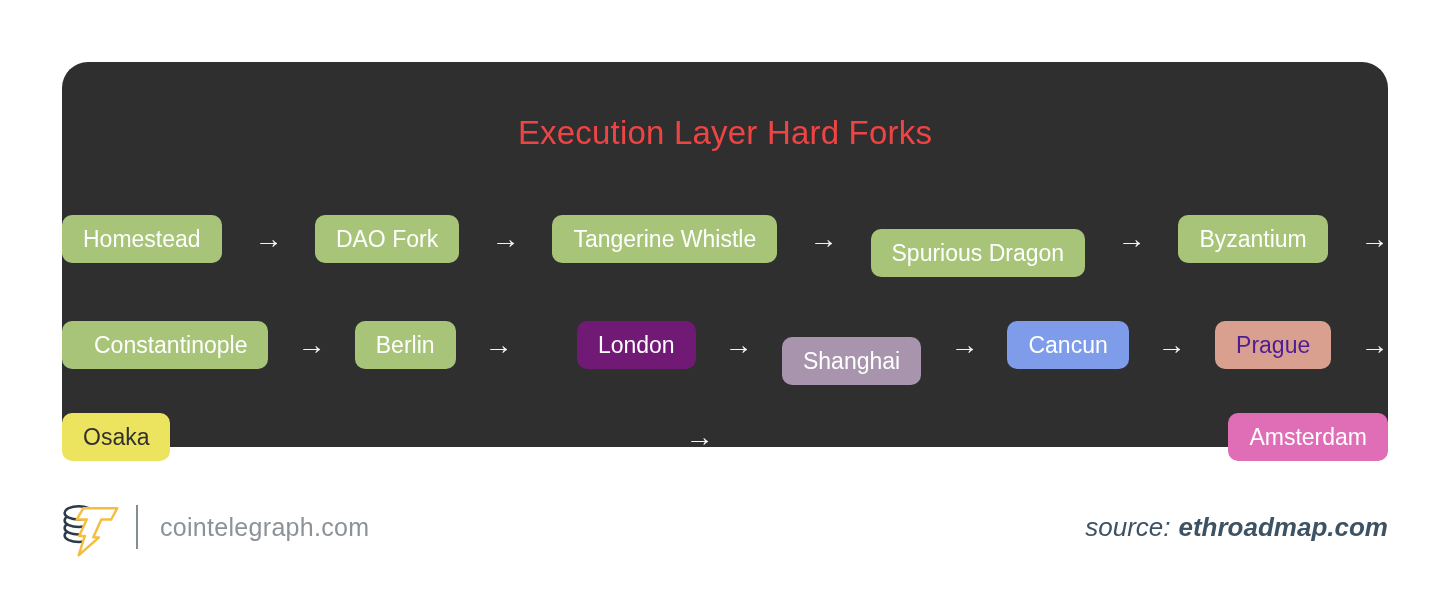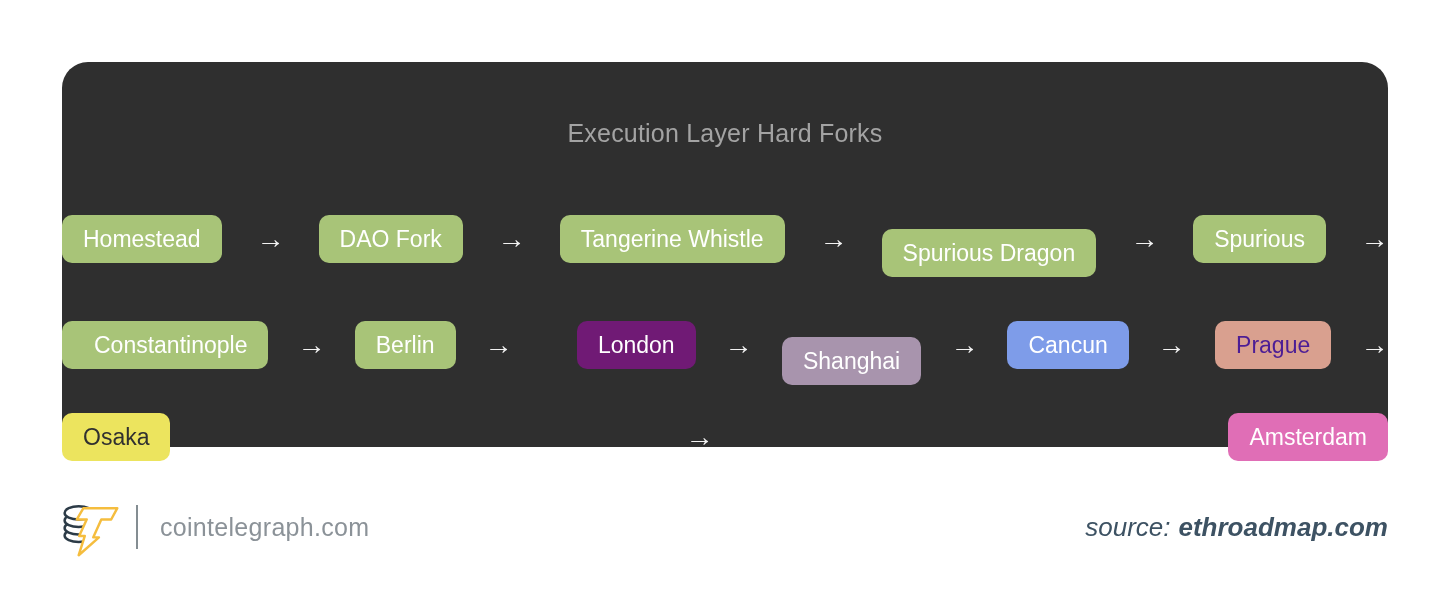--- a/index.html
+++ b/index.html
@@ -15,22 +15,22 @@
     left: 62px; top: 62px;
     width: 1326px; height: 385px;
     background: #2f2f2f;
     border-radius: 26px;
     display: flex;
     flex-direction: column;
     align-items: center;
     padding-top: 50px;
   }
   .panel-title {
-    color: #a3a3a3;
-    font-size: 25px;
+    color: #ef4444;
+    font-size: 33px;
     font-weight: 400;
     line-height: 42px;
     letter-spacing: 0.2px;
   }
   .fork-rows {
     margin-top: 47px;
     display: flex;
     flex-direction: column;
     row-gap: 28px;
     align-items: center;
@@ -98,21 +98,21 @@
   <div class="fork-rows">
       <div class="fork-row">
         <div class="badge" style="background: rgb(168, 196, 120); color: rgb(255, 255, 255);">Homestead</div>
         <span class="arrow">→</span>
         <div class="badge" style="background: rgb(168, 196, 120); color: rgb(255, 255, 255);">DAO Fork</div>
         <span class="arrow">→</span>
         <div class="badge" style="background: rgb(168, 196, 120); color: rgb(255, 255, 255);">Tangerine Whistle</div>
         <span class="arrow">→</span>
         <div class="badge" style="background: rgb(168, 196, 120); color: rgb(255, 255, 255); margin-top: 28px;">Spurious Dragon</div>
         <span class="arrow">→</span>
-        <div class="badge" style="background: rgb(168, 196, 120); color: rgb(255, 255, 255);">Spurious</div>
+        <div class="badge" style="background: rgb(168, 196, 120); color: rgb(255, 255, 255);">Byzantium</div>
         <span class="arrow">→</span>
       </div>
       <div class="fork-row">
         <div class="badge" style="background: rgb(168, 196, 120); color: rgb(255, 255, 255); padding-left: 32px;">Constantinople</div>
         <span class="arrow">→</span>
         <div class="badge" style="background: rgb(168, 196, 120); color: rgb(255, 255, 255);">Berlin</div>
         <span class="arrow">→</span>
         <div class="badge" style="background: #701a75; color: rgb(255, 255, 255); margin-left: 35px;">London</div>
         <span class="arrow">→</span>
         <div class="badge" style="background: rgb(168, 148, 173); color: rgb(255, 255, 255); margin-top: 32px;">Shanghai</div>

